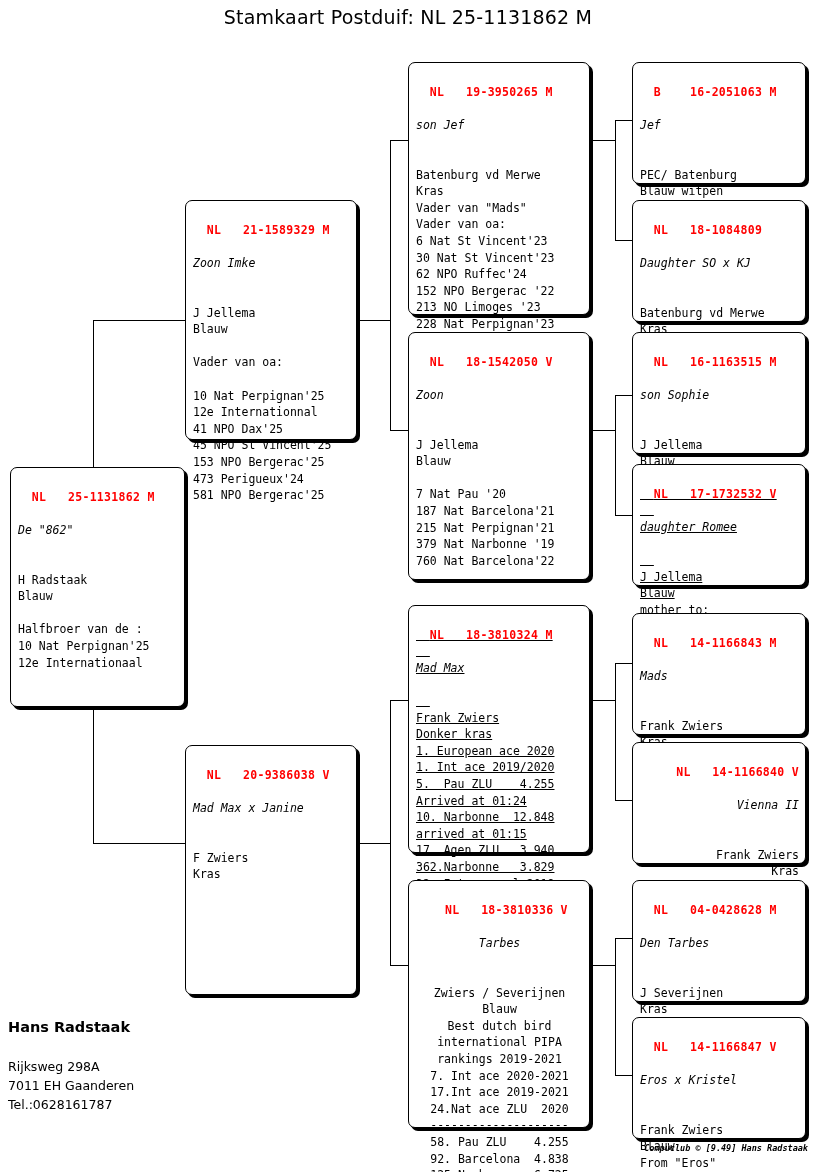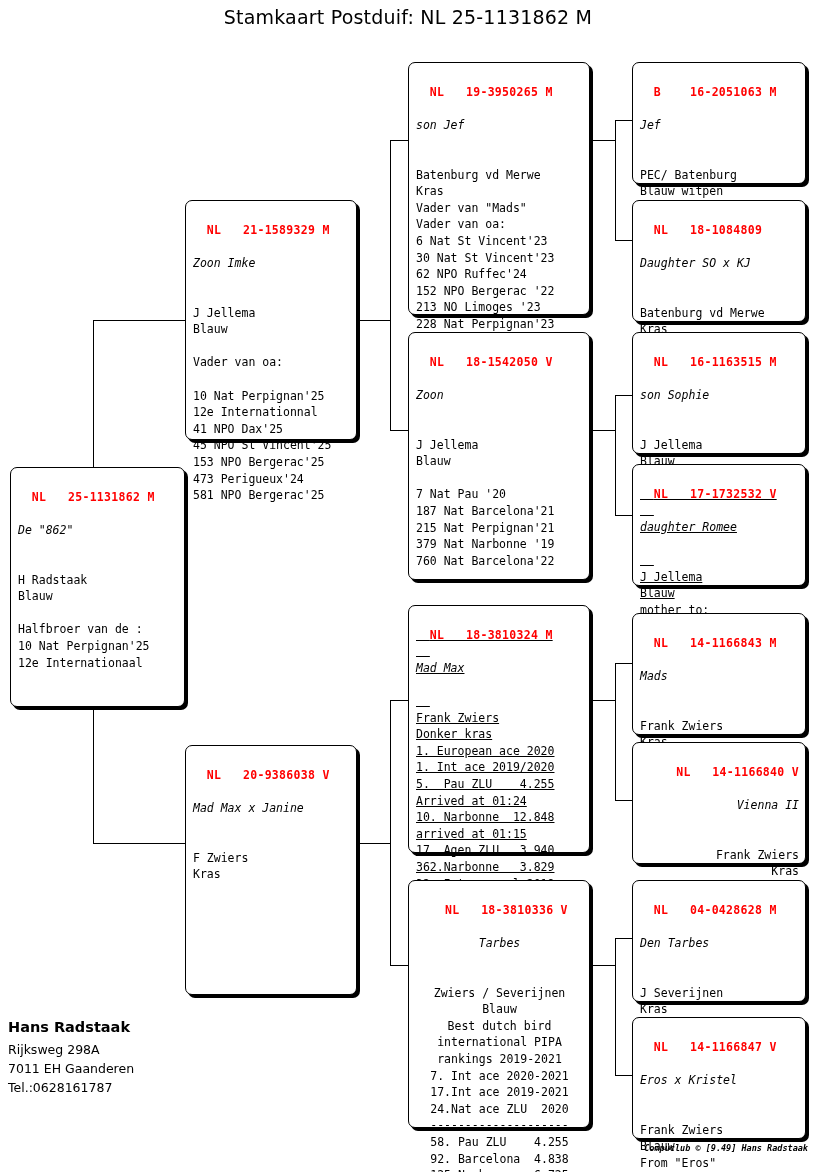--- a/index.html
+++ b/index.html
@@ -35,21 +35,21 @@
   }
   .name{font-style:italic;}
   .line{position:absolute;background:#000;}
   .h{height:1px;}
   .v{width:1px;}
   .footer{
     position:absolute;left:8px;top:1018px;
     font-family:"DejaVu Sans",sans-serif;
     font-size:12.5px;line-height:19px;
   }
-  .footer .owner{font-weight:bold;font-size:14.5px;display:block;margin-bottom:3px;}
+  .footer .owner{font-weight:bold;font-size:14.5px;display:block;margin-bottom:20px;}
   .credit{
     position:absolute;right:8px;top:1143px;
     font-size:8.5px;font-style:italic;font-weight:bold;
     font-family:"DejaVu Sans Mono",monospace;
   }
 </style>
 </head>
 <body>
 
 <div class="title">Stamkaart Postduif: NL  25-1131862 M</div>

